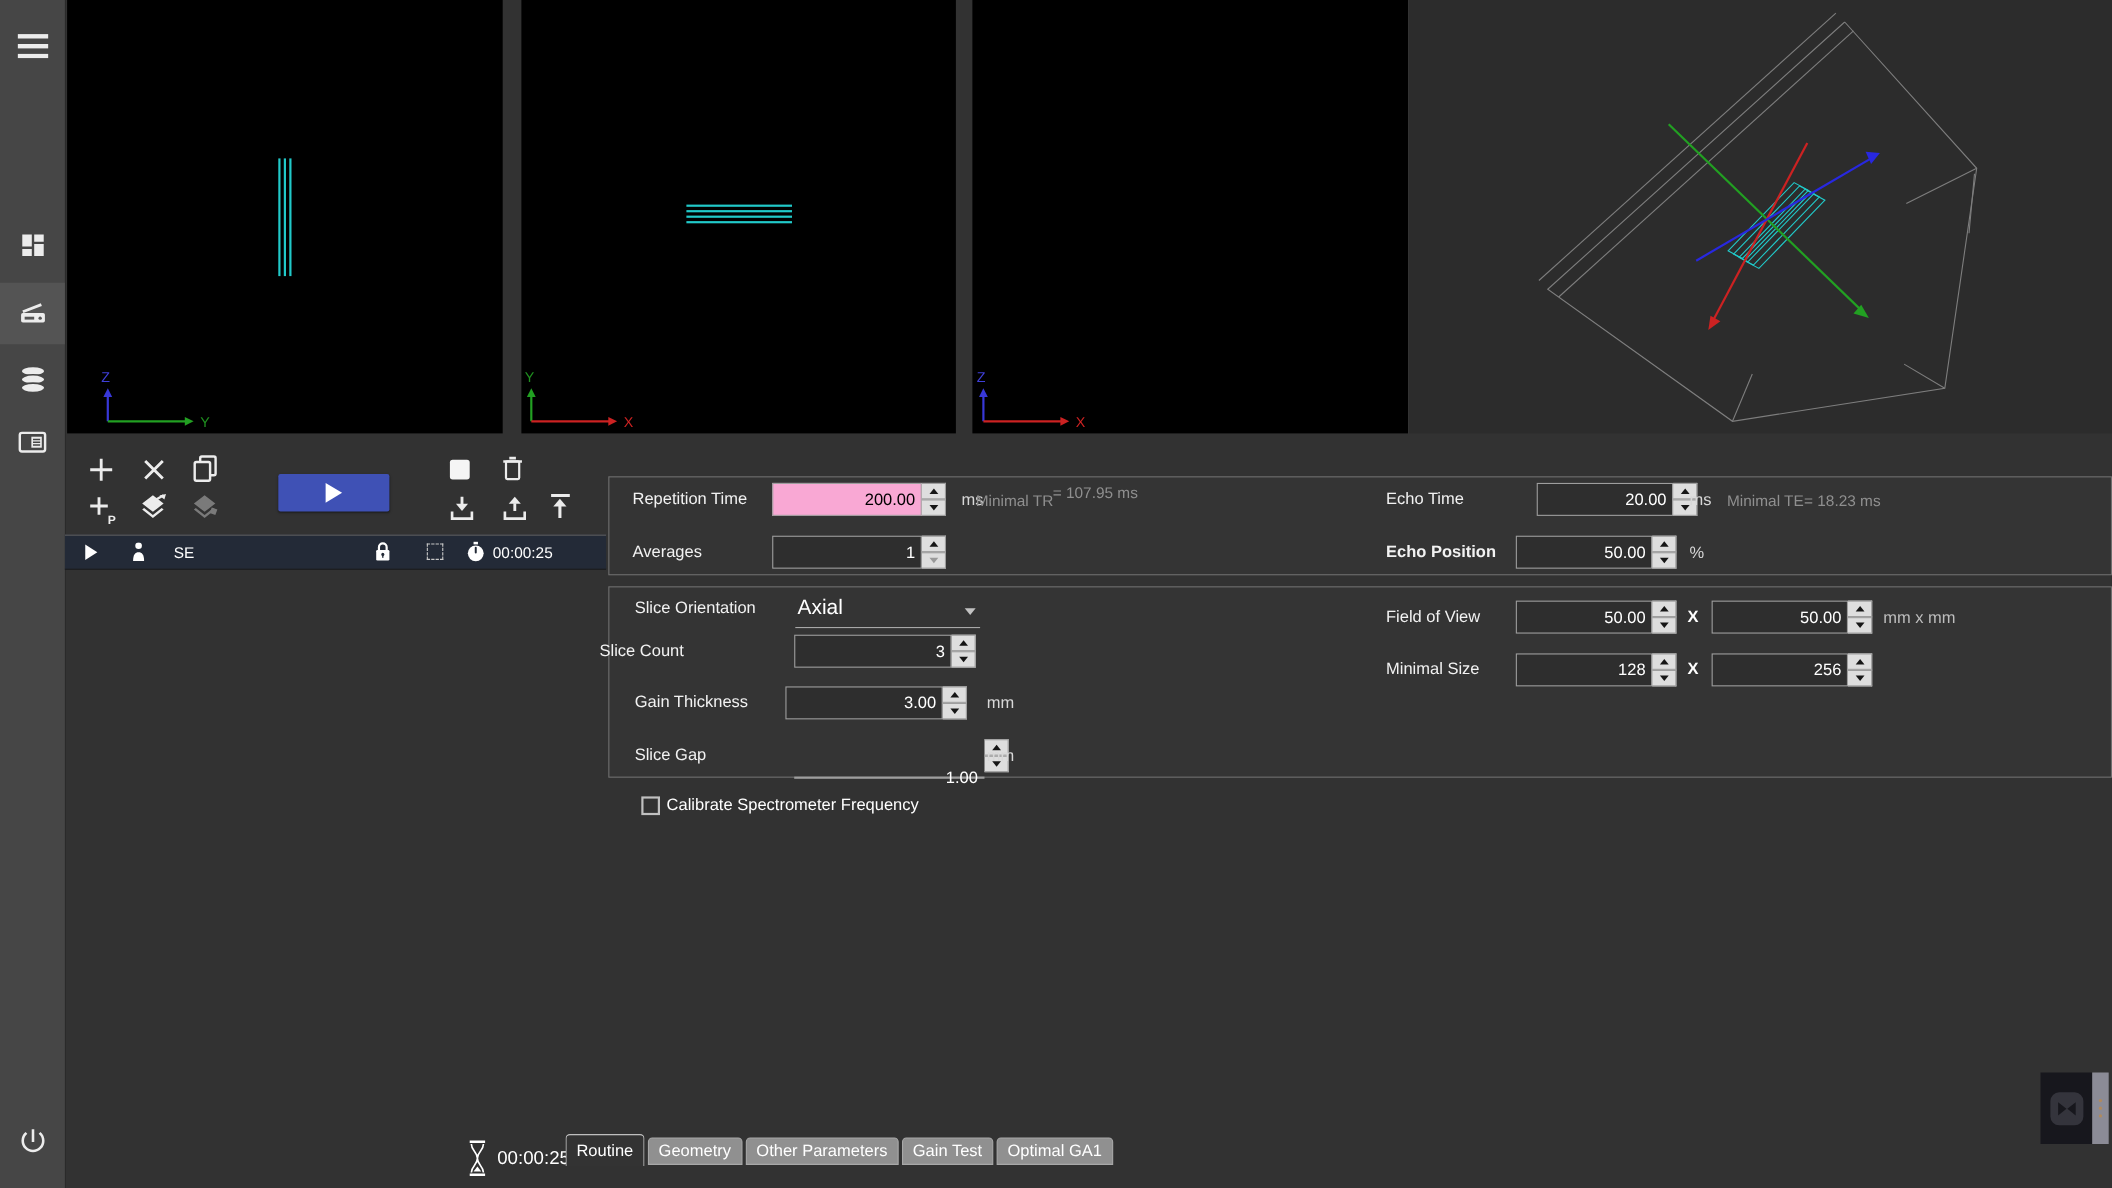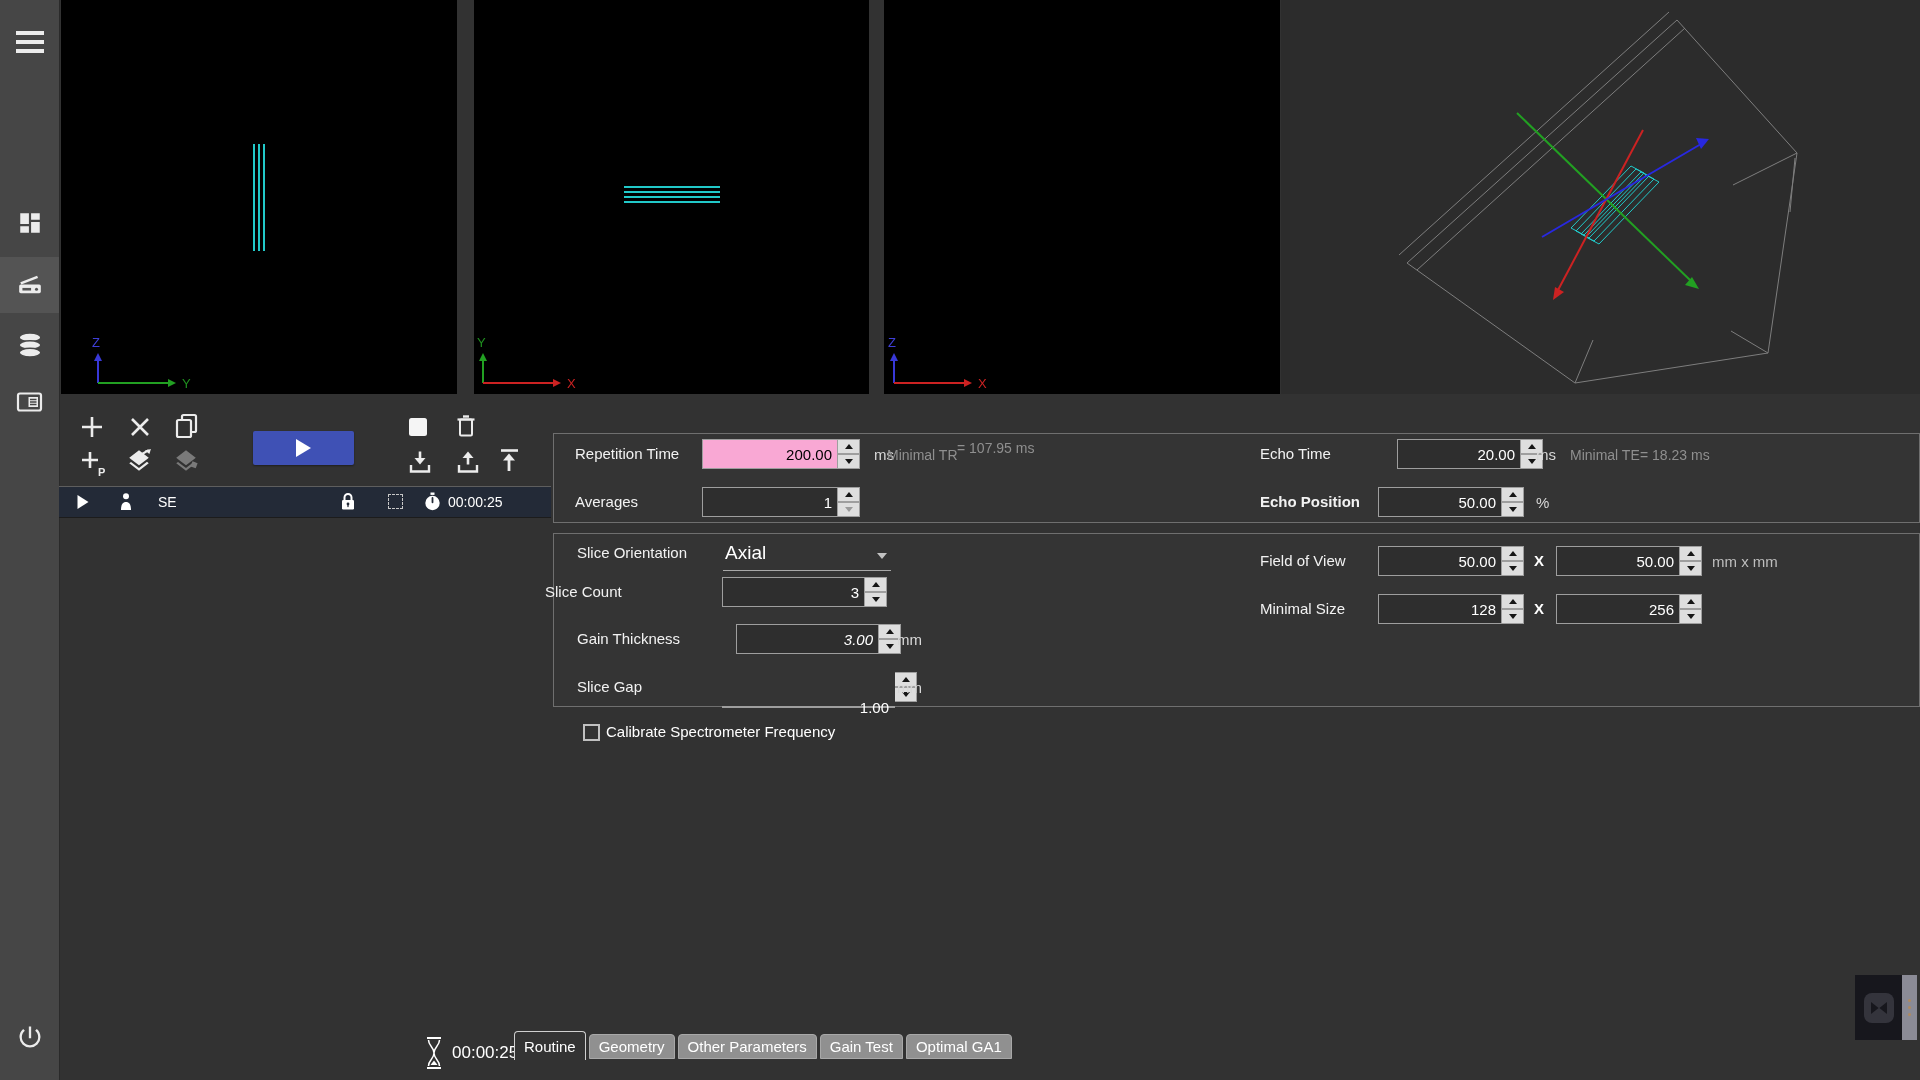--- a/index.html
+++ b/index.html
@@ -356,21 +356,21 @@
       <div>
         <div class="au"></div>
       </div>
       <div>
         <div class="ad"></div>
       </div>
     </div>
 </div>
 
 <div class="plabel" style="left:577px;top:630px;">Gain Thickness</div>
-<div class="num" style="left:736px;top:624px;font-style:italic;">
+<div class="num" style="left:714px;top:624px;">
   <div class="nb" style="width:143px;">3.00</div>
   <div class="sp">
       <div>
         <div class="au"></div>
       </div>
       <div>
         <div class="ad"></div>
       </div>
     </div>
 </div>

